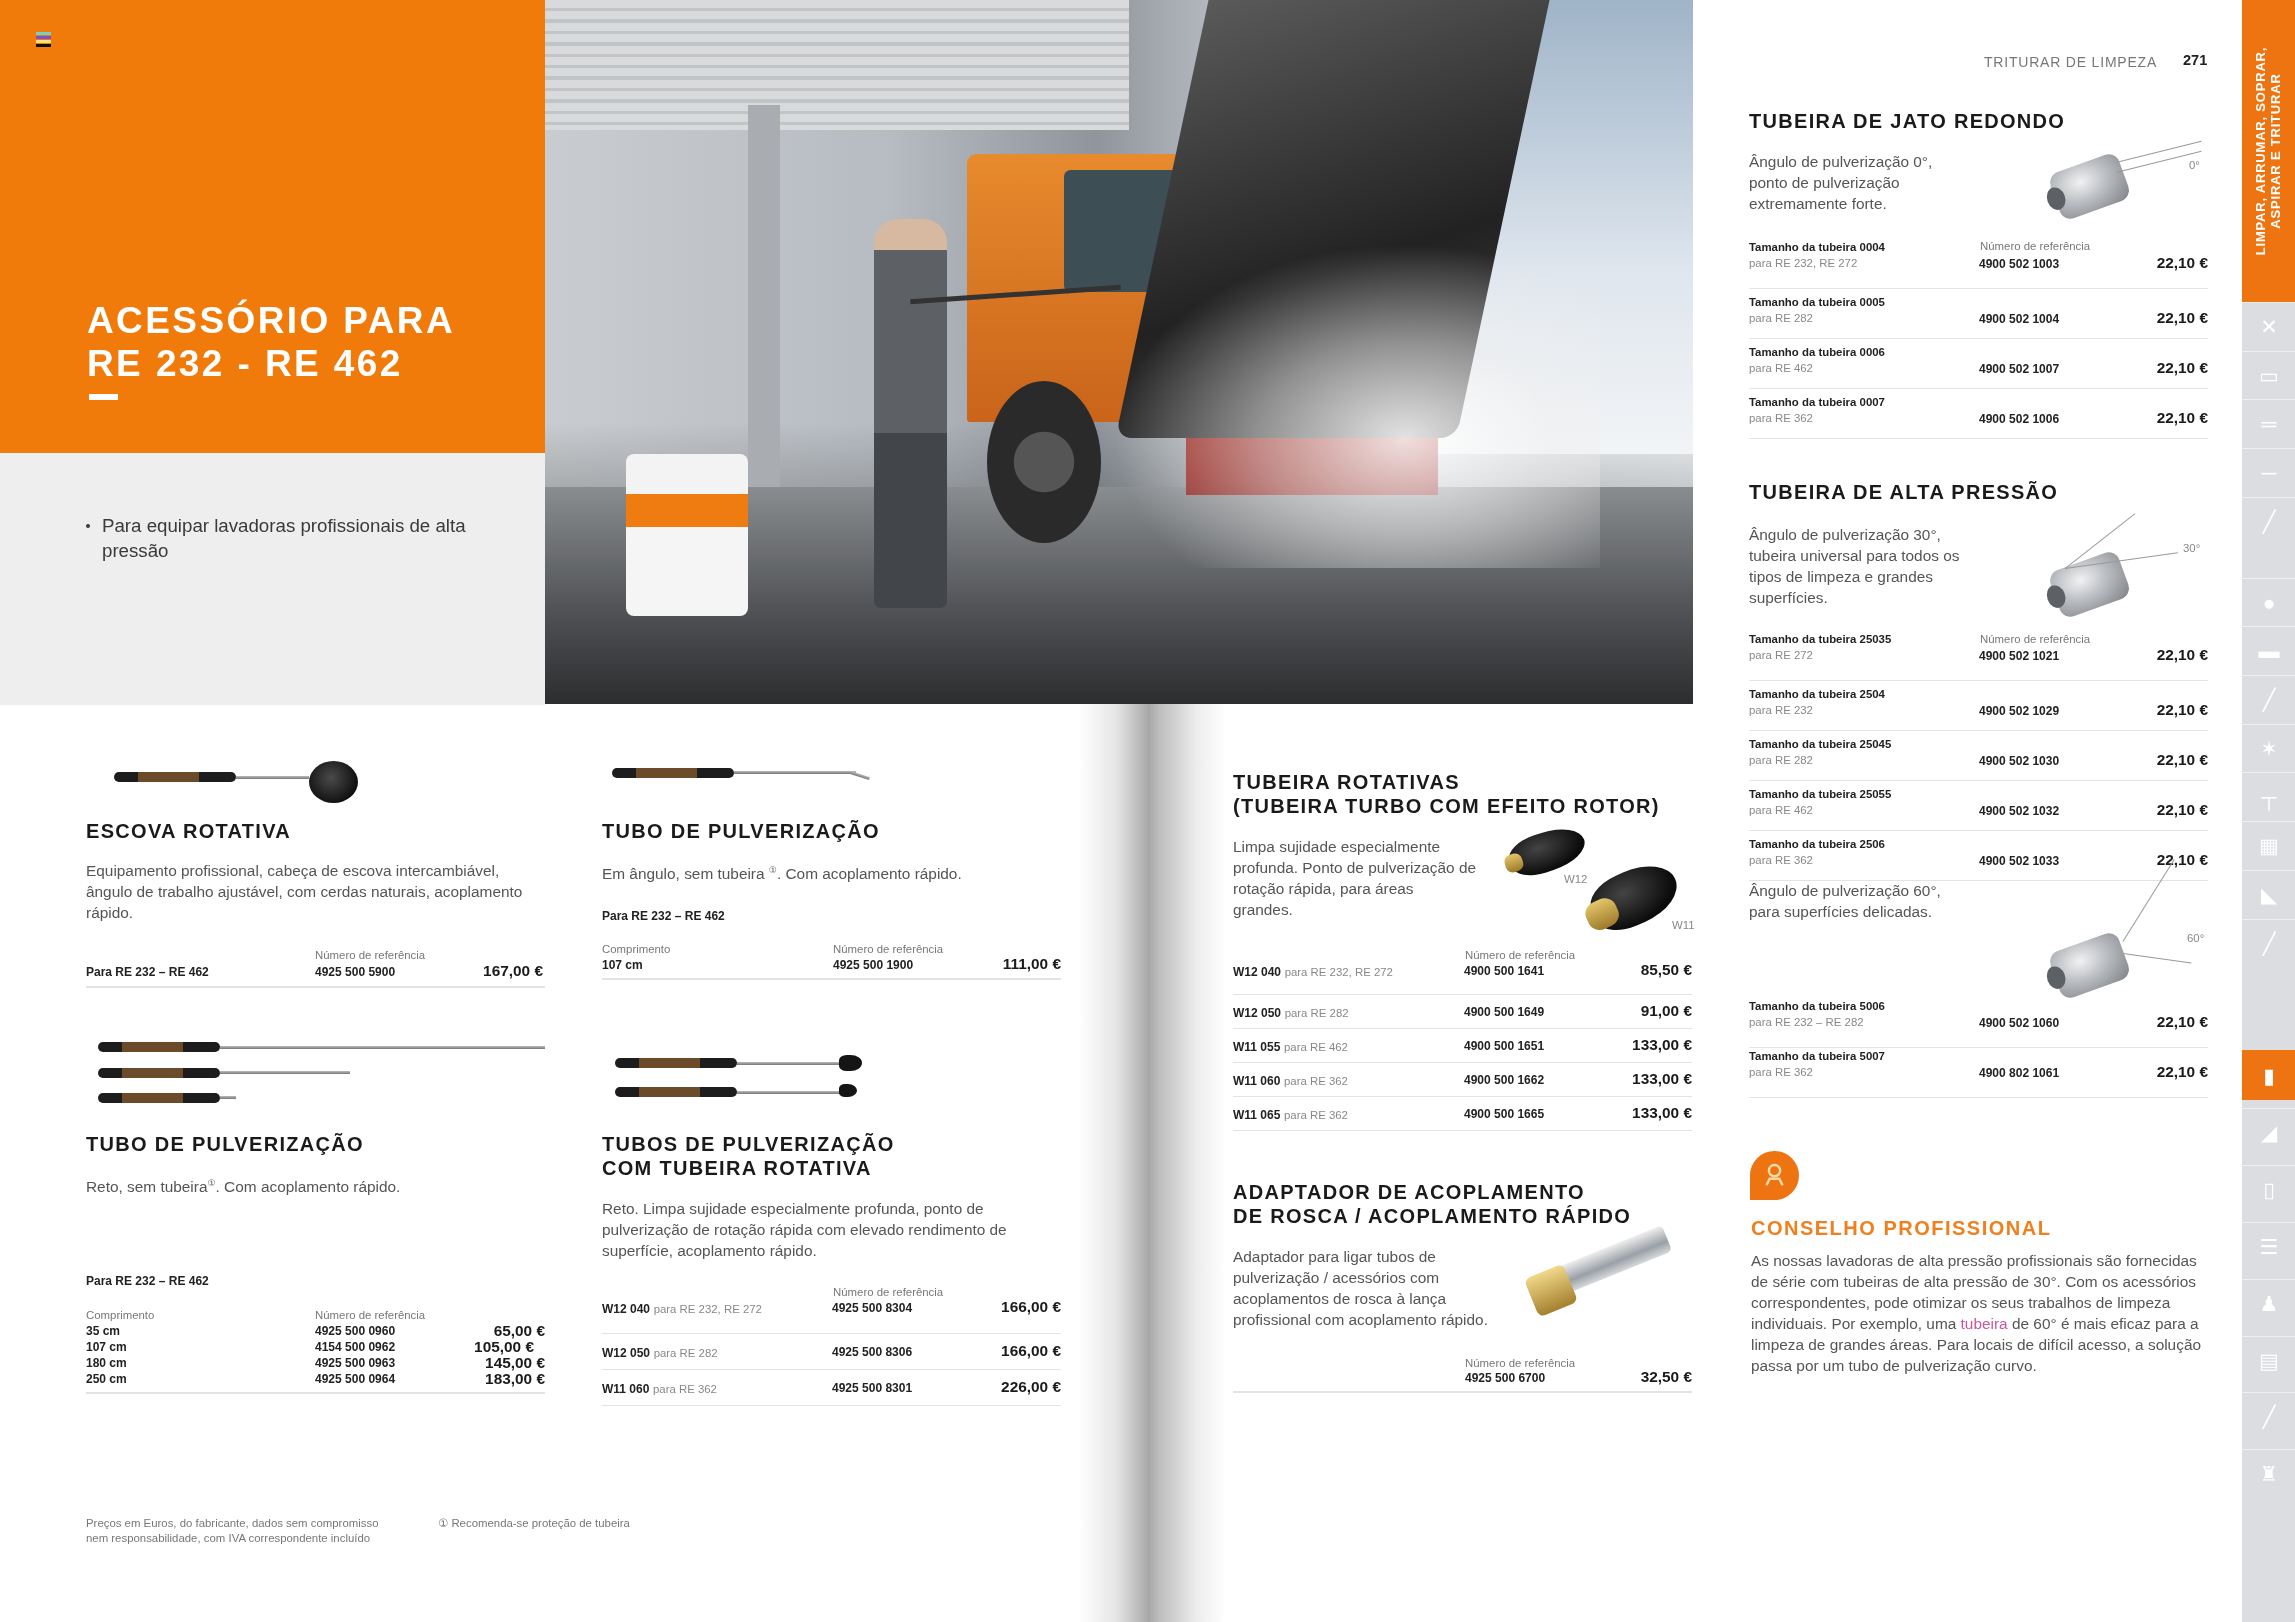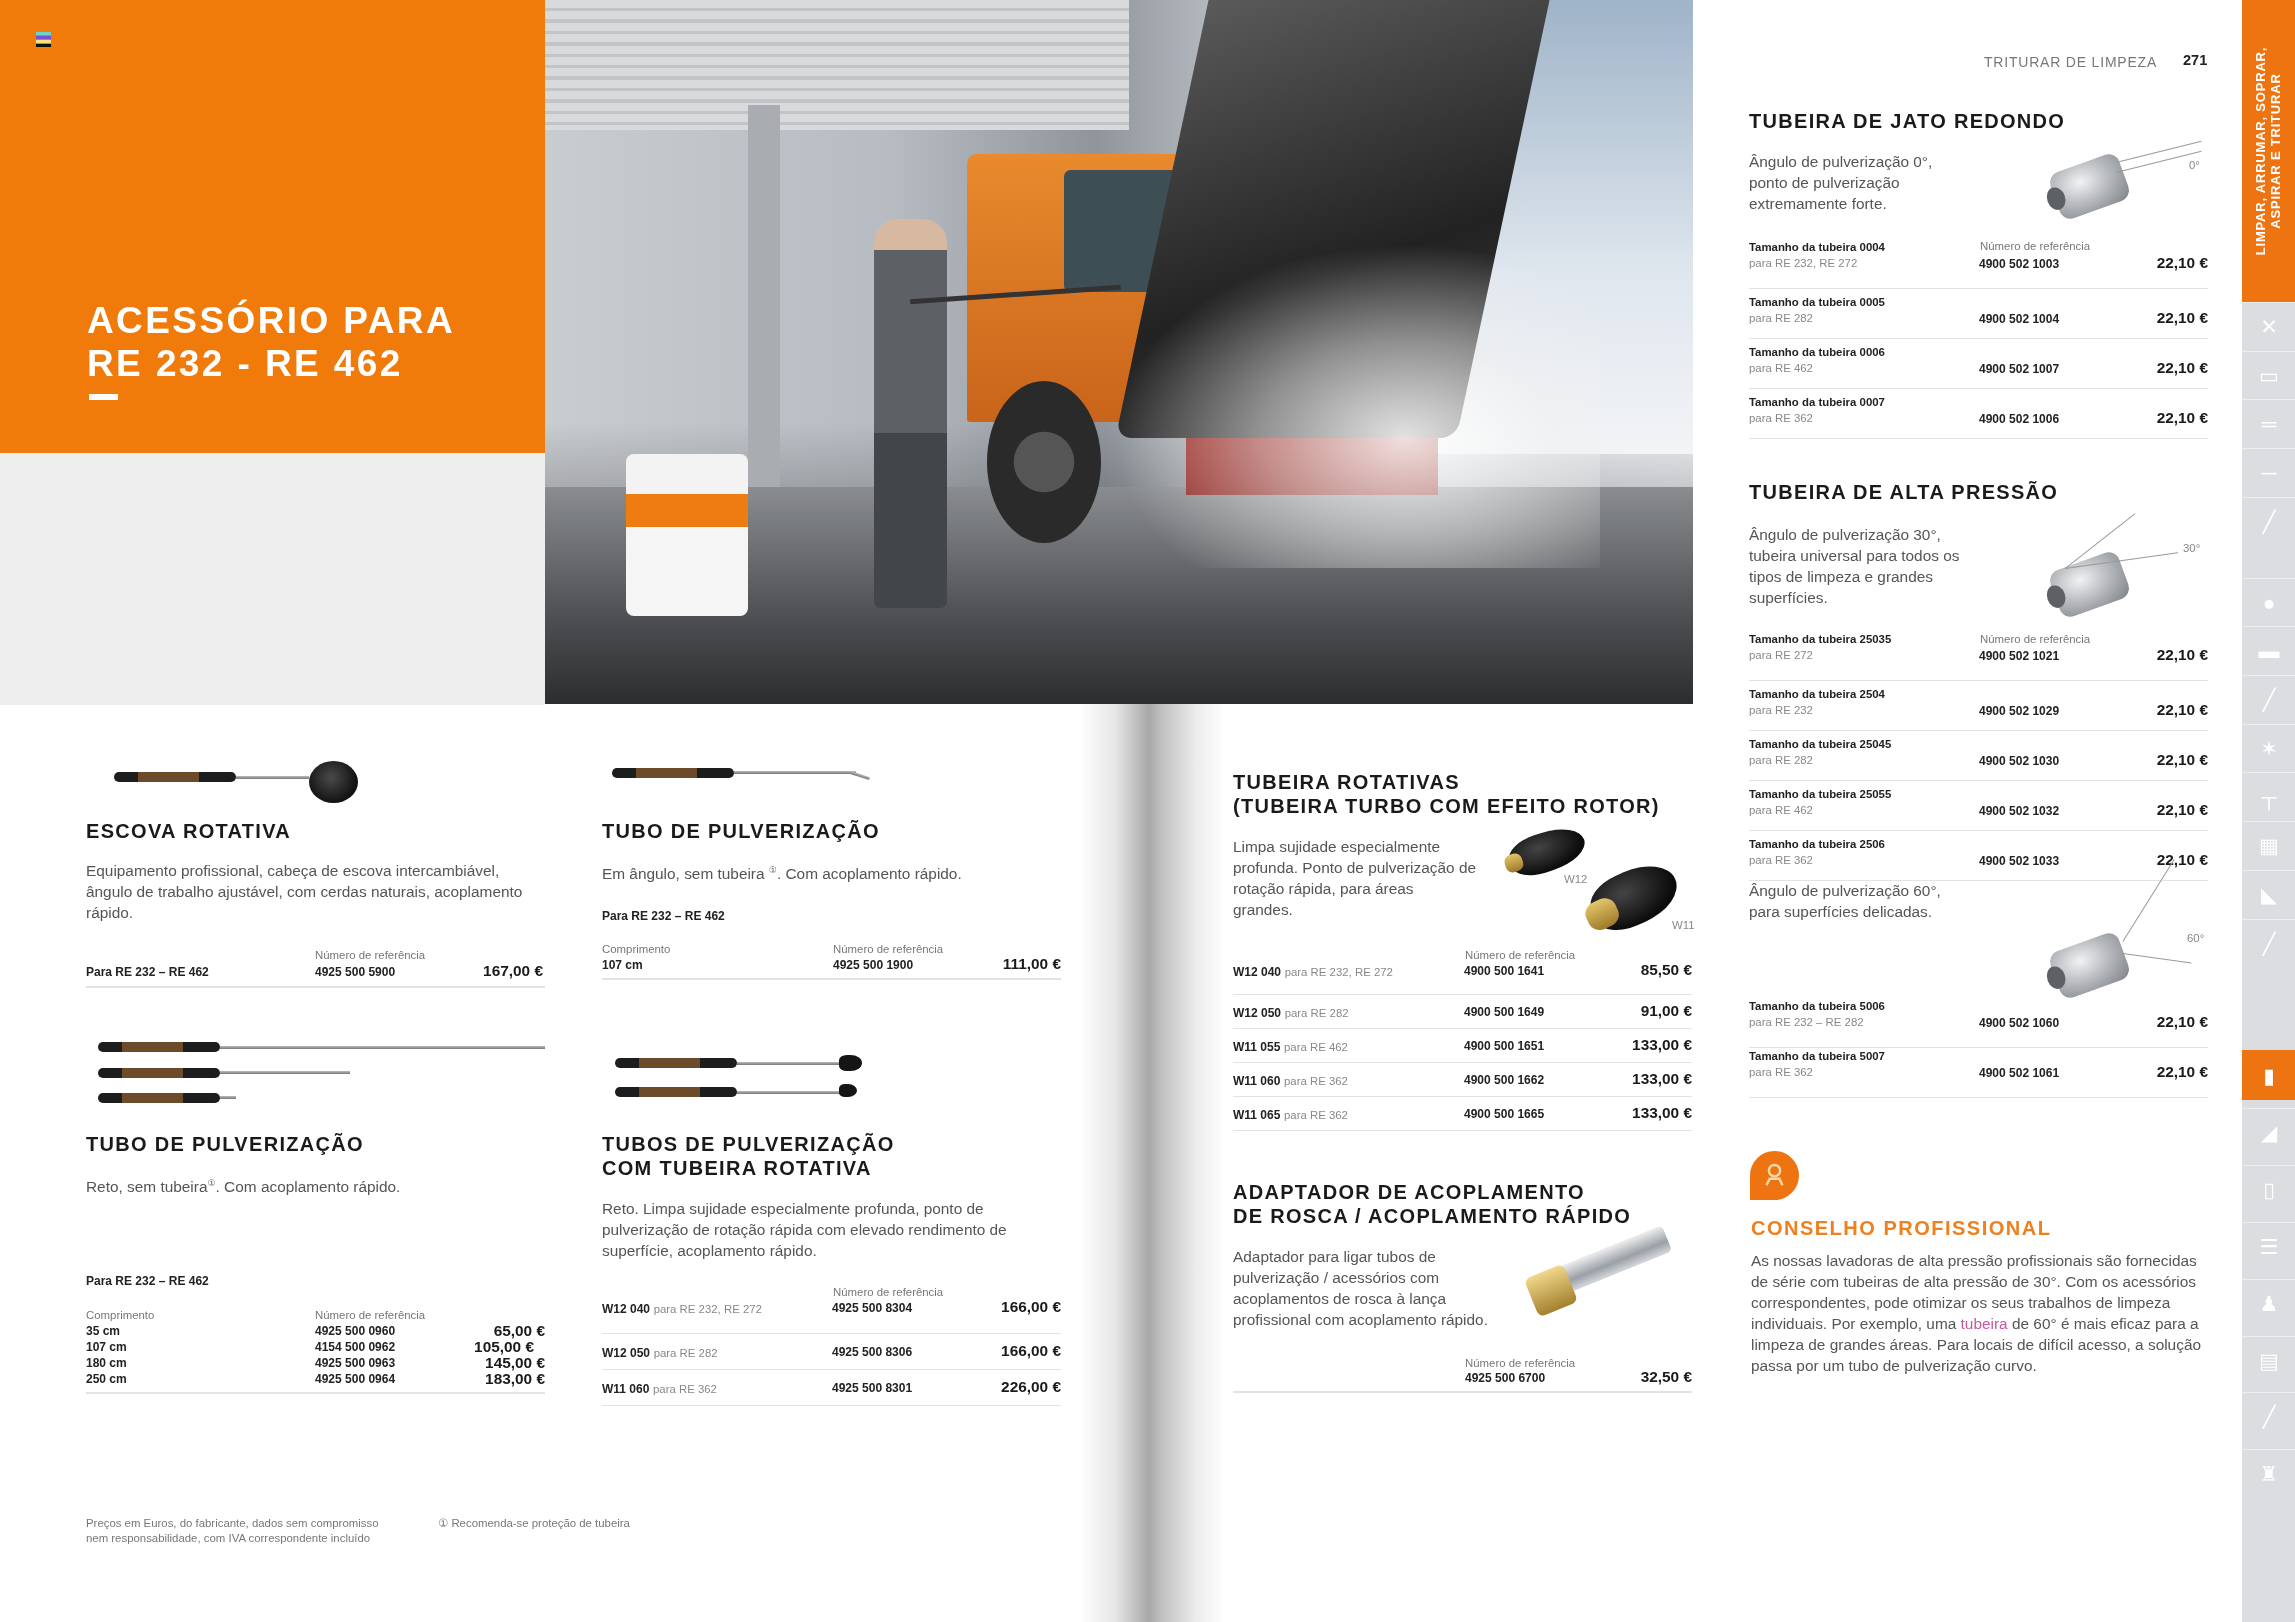--- a/index.html
+++ b/index.html
@@ -101,20 +101,21 @@
   <span style="background:#f4e27a"></span>
   <span style="background:#111"></span>
 </div>
 <h1 class="abs hero-title">
   <div>ACESSÓRIO PARA</div>
   <div>RE 232 - RE 462</div>
 </h1>
 <div class="abs hero-dash"></div>
 <div class="abs hero-grey"></div>
 <ul class="abs hero-bullets">
+  <li>Para equipar lavadoras profissionais de alta pressão</li>
 </ul>
 
 <div class="abs photo">
   <div class="roof"></div>
   <div class="sky"></div>
   <div class="pillar"></div>
   <div class="floor"></div>
   <div class="truck-cab"></div>
   <div class="truck-glass"></div>
   <div class="truck-red"></div>
@@ -370,21 +371,21 @@
 <div class="abs" style="left:1749px; top:998px; width:459px;">
   <div style="position:relative; height:50px; border-bottom:1.6px solid #e3e3e3;">
     <div class="cell-bold" style="position:absolute; left:0; top:1.6px; font-size:11.4px;">Tamanho da tubeira 5006</div>
     <div class="cell-light" style="position:absolute; left:0; top:18px;">para RE 232 – RE 282</div>
     <div class="cell-bold" style="position:absolute; left:230px; top:18px;">4900 502 1060</div>
     <div class="price" style="position:absolute; right:0; top:14.6px;">22,10 €</div>
   </div>
   <div style="position:relative; height:50px; border-bottom:1.6px solid #e3e3e3;">
     <div class="cell-bold" style="position:absolute; left:0; top:1.6px; font-size:11.4px;">Tamanho da tubeira 5007</div>
     <div class="cell-light" style="position:absolute; left:0; top:18px;">para RE 362</div>
-    <div class="cell-bold" style="position:absolute; left:230px; top:18px;">4900 502 1061</div>
+    <div class="cell-bold" style="position:absolute; left:230px; top:18px;">4900 802 1061</div>
     <div class="price" style="position:absolute; right:0; top:14.6px;">22,10 €</div>
   </div>
 </div>
 
 <div class="abs advice-icon">
   <svg width="29" height="29" viewBox="0 0 36 36">
     <circle cx="18" cy="12" r="7" fill="none" stroke="#f6d9a8" stroke-width="3"></circle>
     <path d="M8 30 L12 22 L24 22 L28 30" fill="none" stroke="#f6d9a8" stroke-width="3"></path>
   </svg>
 </div>

